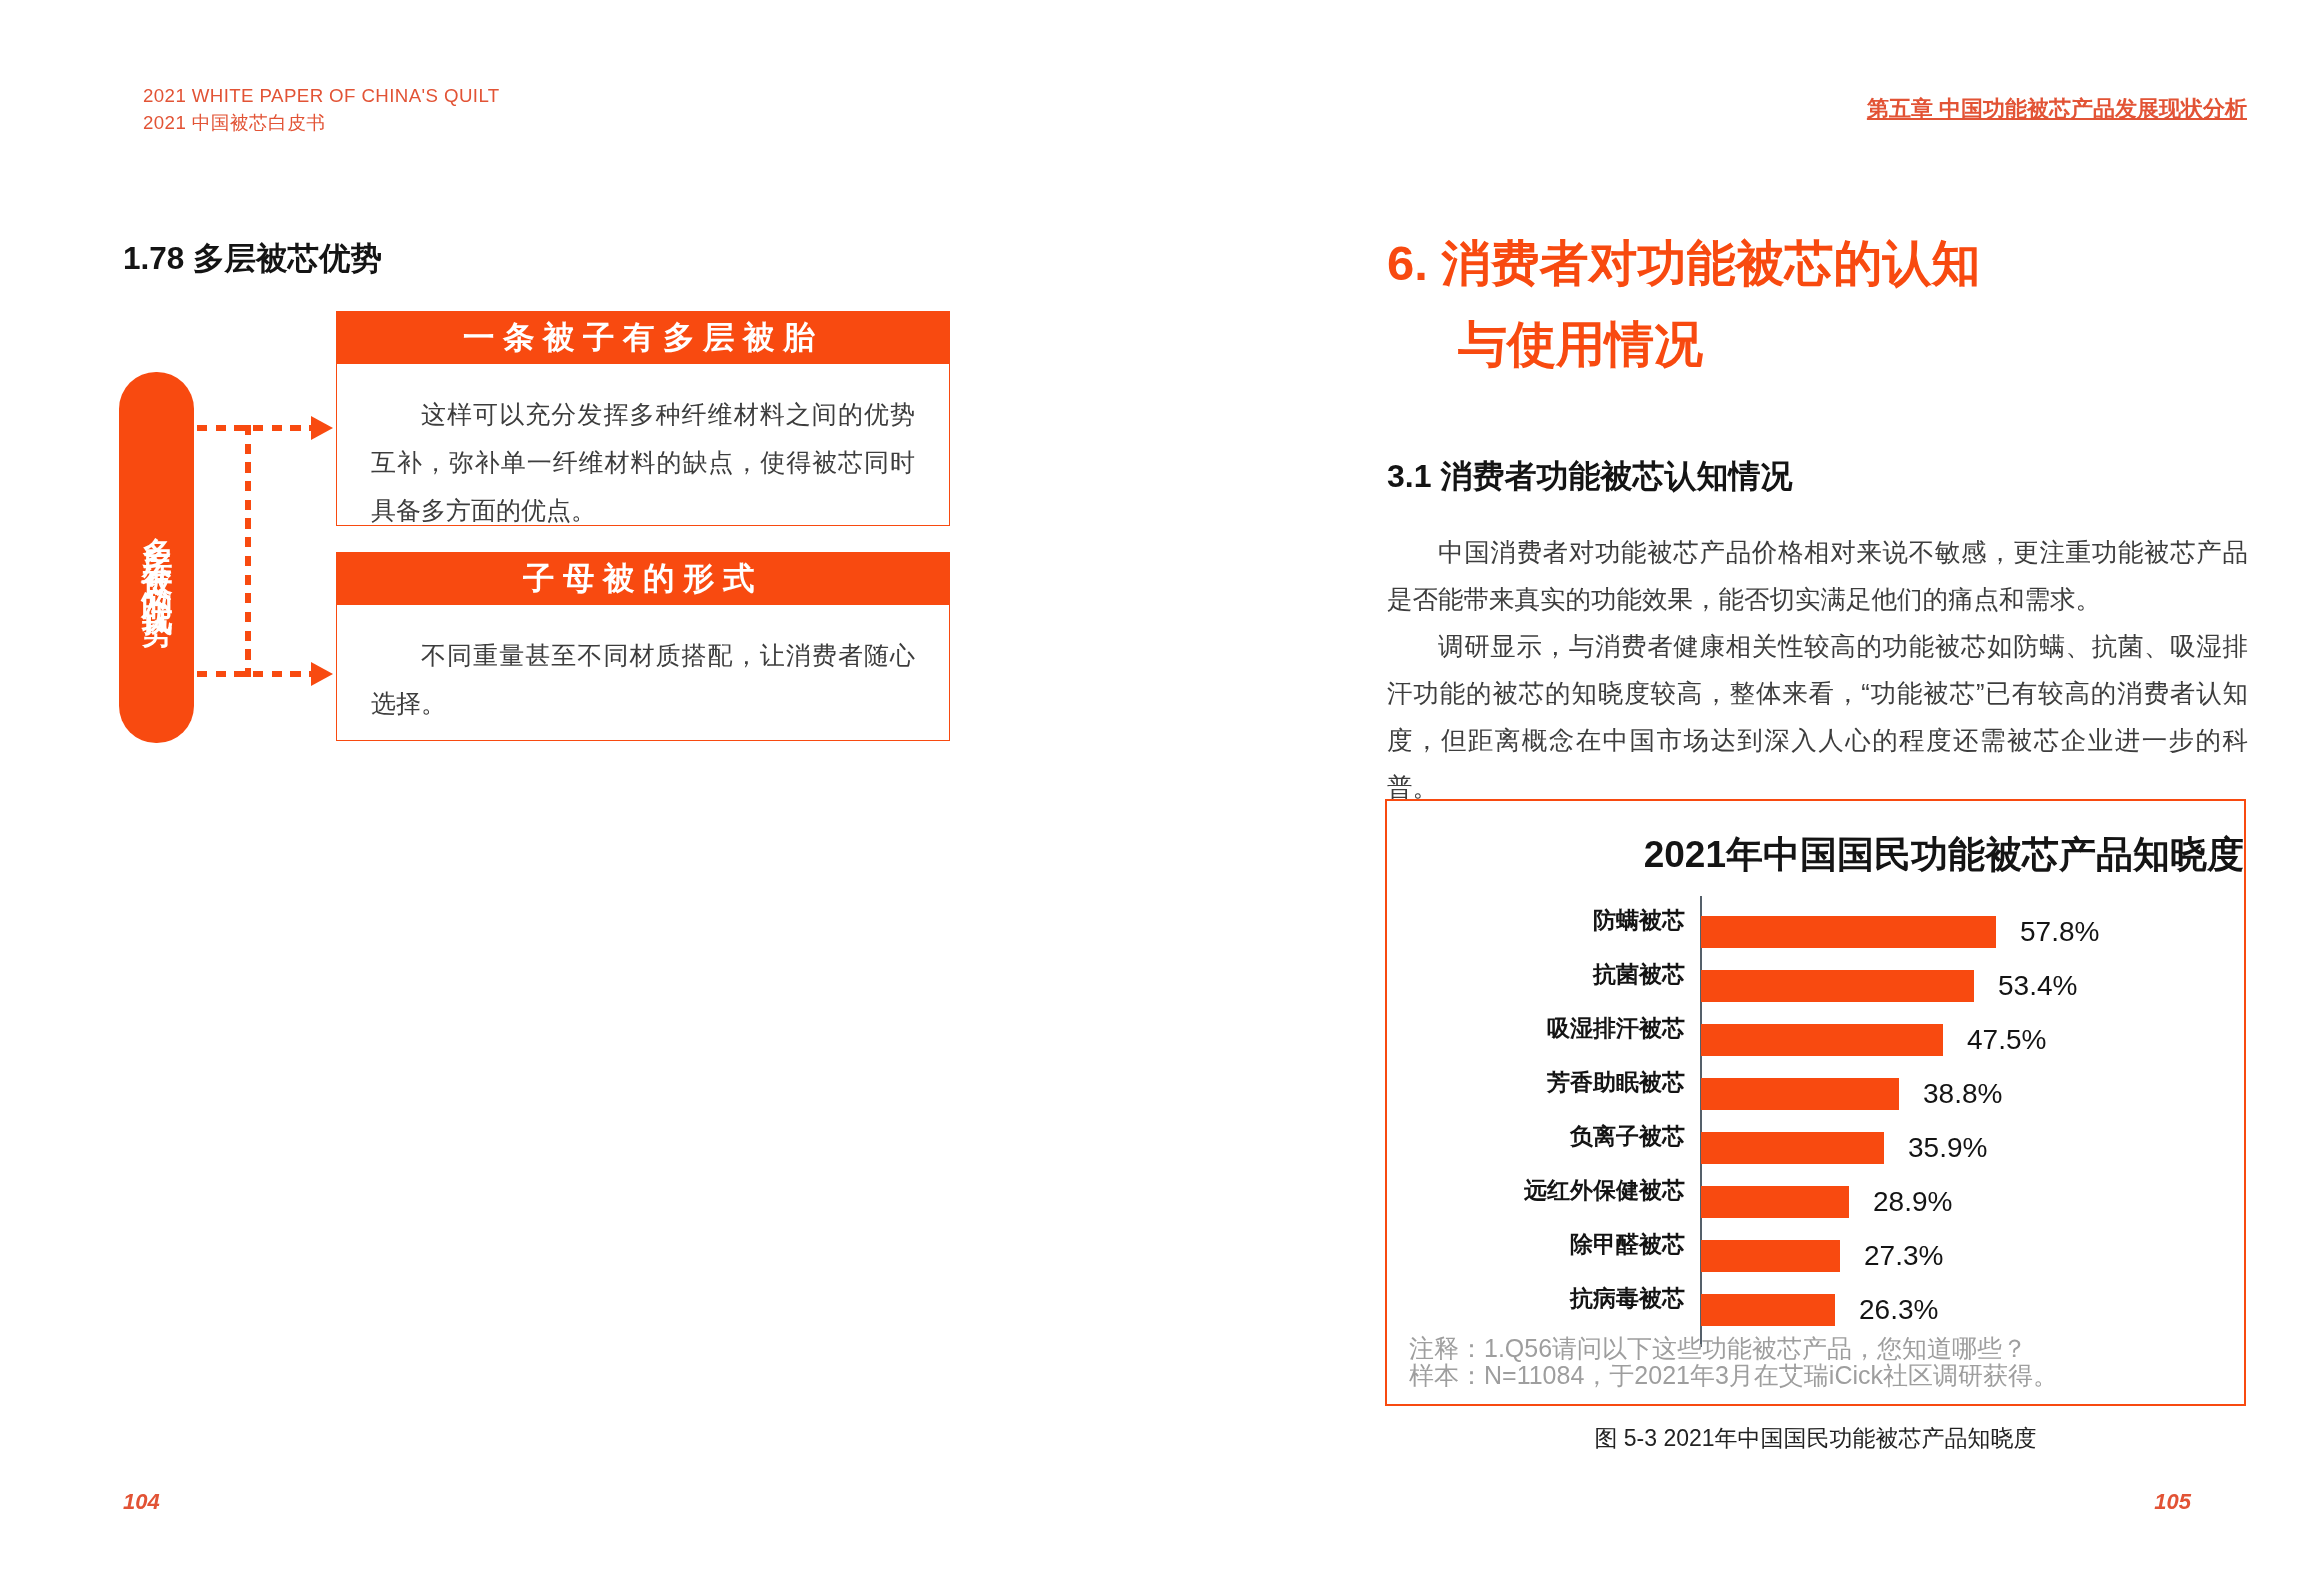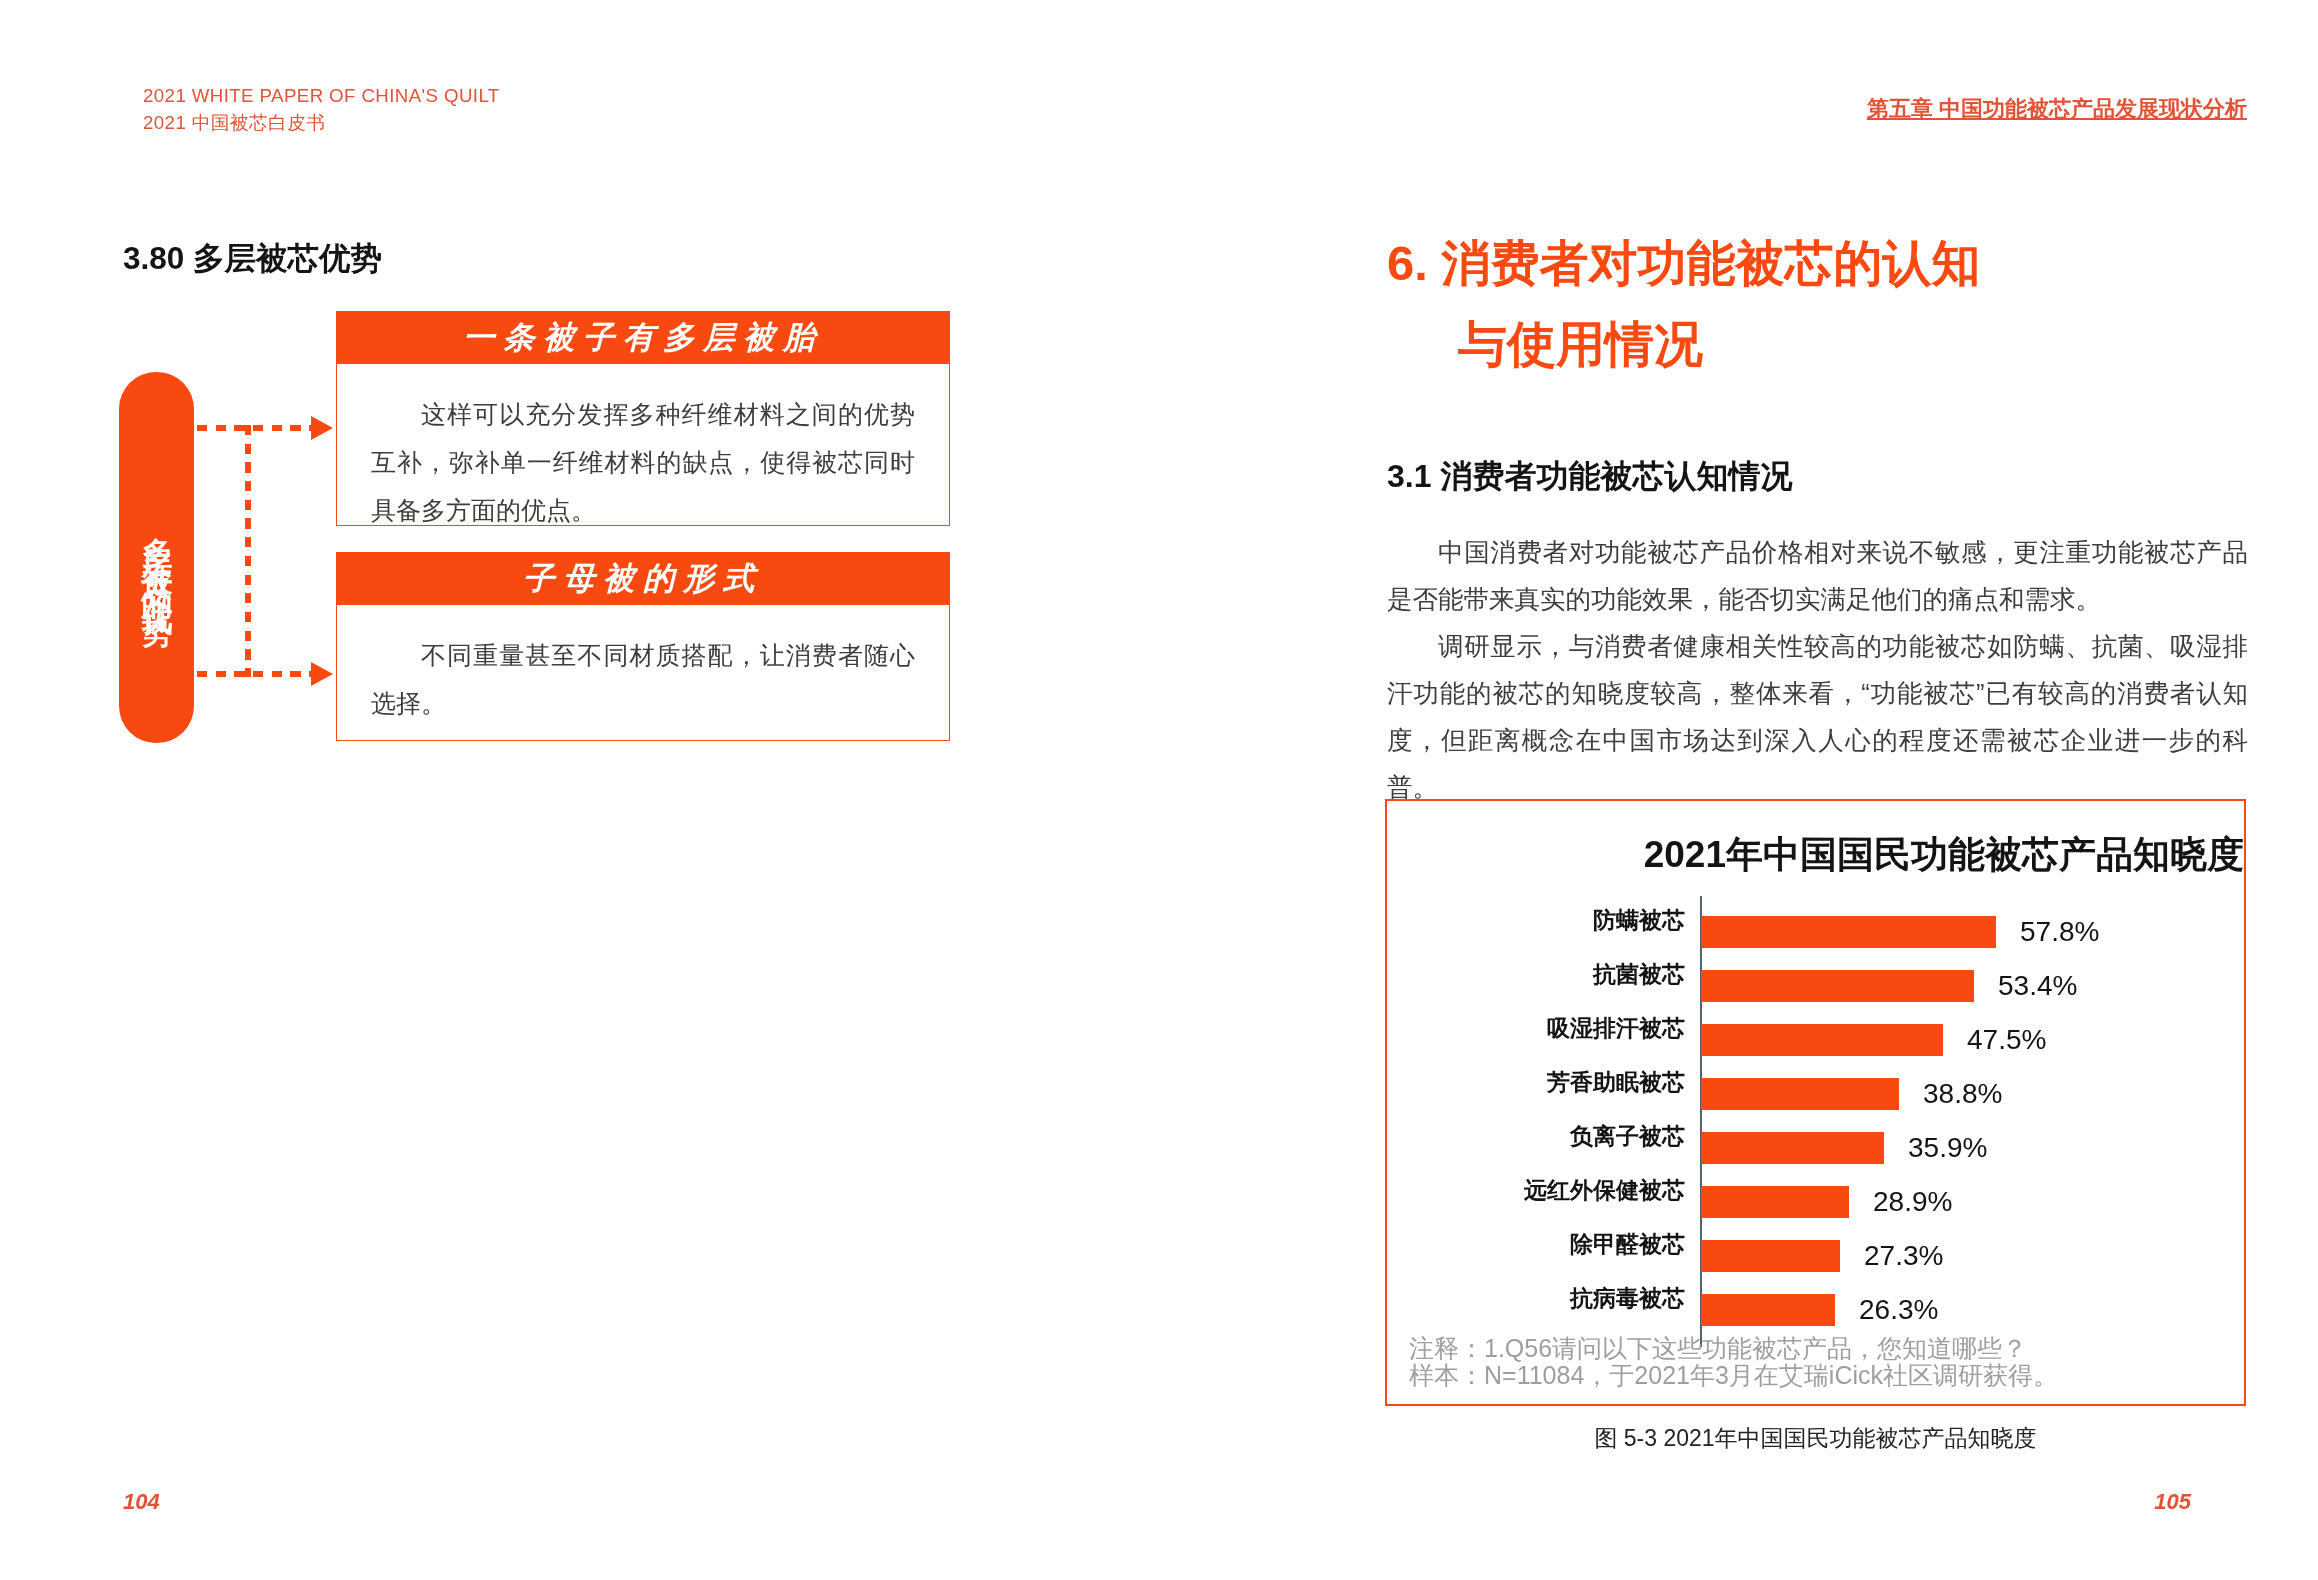--- a/index.html
+++ b/index.html
@@ -33,21 +33,21 @@
     background:var(--accent);display:flex;align-items:center;justify-content:center;
   }
   .pill-text{
     writing-mode:vertical-rl;text-orientation:upright;
     color:#fff;font-size:31px;font-weight:700;letter-spacing:.42em;
   }
   .info-box{left:336px;width:614px;background:#fff;border:1.7px solid var(--accent);}
   .info-box .box-head{
     background:var(--accent);color:#fff;text-align:center;
     font-weight:700;font-size:31.5px;letter-spacing:8.5px;
-    height:53px;line-height:53px;margin:-0.9px -0.9px 0 -0.9px;font-style:italic;
+    height:53px;line-height:53px;margin:-0.9px -0.9px 0 -0.9px;
   }
   .info-box .box-body{
     padding:25.5px 34px 0 34px;font-size:25px;line-height:48px;
     color:var(--text-dark);text-indent:2em;text-align:justify;
   }
   .box-1{top:311px;height:215px;}
   .box-2{top:552px;height:189px;}
 
   .dash-h{height:6px;background:repeating-linear-gradient(90deg,var(--accent) 0 10.2px,transparent 10.2px 18.7px);}
   .dash-v{width:6px;background:repeating-linear-gradient(180deg,var(--accent) 0 10.2px,transparent 10.2px 18.7px);}
@@ -73,21 +73,21 @@
   .fig-caption{left:1385px;top:1423px;width:861px;text-align:center;font-size:23px;color:#222;}
 </style>
 </head>
 <body>
 
 <div class="abs hdr-left">
   <div>2021 WHITE PAPER OF CHINA'S QUILT</div>
   <div>2021 中国被芯白皮书</div>
 </div>
 
-<div class="abs sec-title">3.80 多层被芯优势</div>
+<div class="abs sec-title">1.78 多层被芯优势</div>
 
 <div class="abs pill">
   <span class="pill-text">多层被芯的优势</span>
 </div>
 
 <div class="abs dash-h" style="left:197px;top:425px;width:114px;"></div>
 <div class="abs arrow-head" style="left:311px;top:416px;"></div>
 <div class="abs dash-v" style="left:245px;top:425px;height:252px;"></div>
 <div class="abs dash-h" style="left:197px;top:671px;width:114px;"></div>
 <div class="abs arrow-head" style="left:311px;top:662px;"></div>

